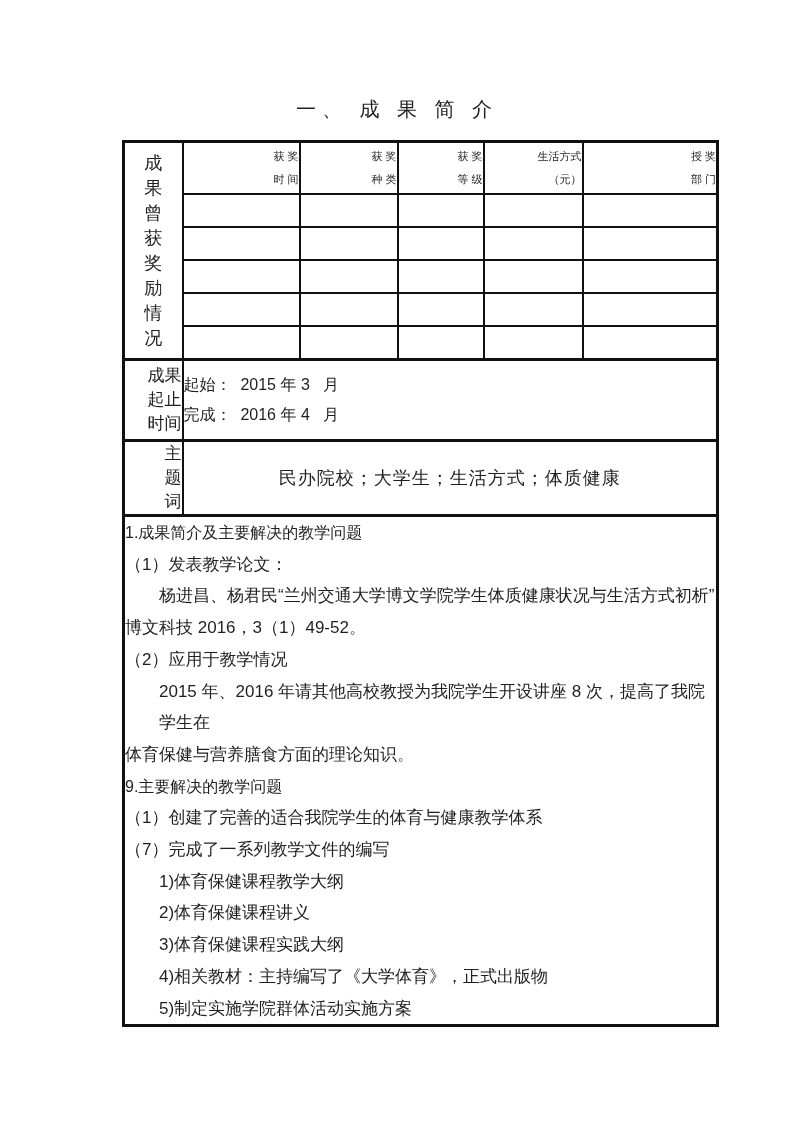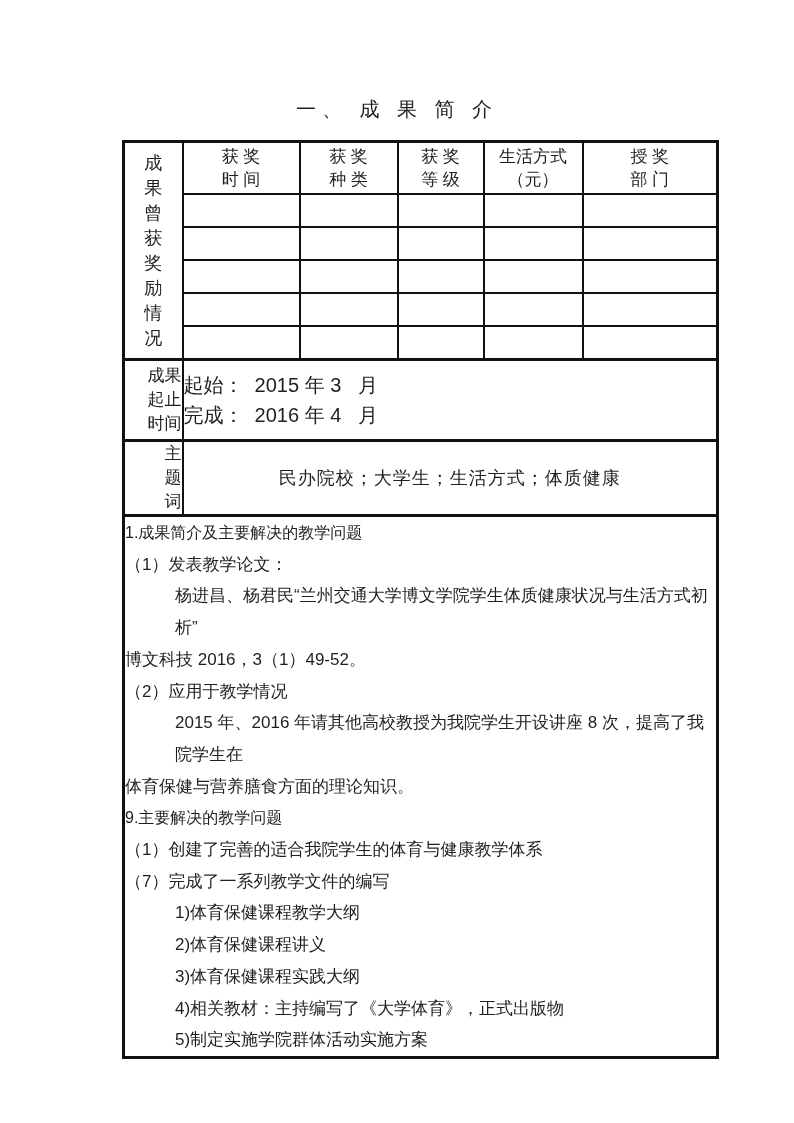--- a/index.html
+++ b/index.html
@@ -32,23 +32,23 @@
     table-layout: fixed;
     border: 3px solid #111;
   }
   table.form td {
     border: 2px solid #111;
     padding: 0;
     overflow: hidden;
   }
   td.hdr {
     height: 50px;
-    text-align: center;
-    vertical-align: middle;
-    font-size: 17px;
+    text-align: right;
+    vertical-align: middle;
+    font-size: 11px;
     line-height: 23px;
     white-space: pre-line;
   }
   tr.empty-row td { height: 31px; }
   td.vlabel {
     text-align: center;
     vertical-align: middle;
     font-size: 18px;
     line-height: 25px;
     white-space: pre-line;
@@ -57,41 +57,41 @@
     text-align: right;
     vertical-align: middle;
     font-size: 17px;
     line-height: 24px;
     white-space: pre-line;
   }
   tr.sect td { border-top-width: 3px; }
   td.duration-cell {
     height: 78px;
     vertical-align: middle;
-    font-size: 20px;
+    font-size: 16px;
     line-height: 30px;
     padding-left: 18px;
     white-space: pre-wrap;
   }
   td.keywords-cell {
     height: 72px;
     vertical-align: middle;
     text-align: center;
     font-size: 18px;
     letter-spacing: 1px;
   }
   td.body-cell {
     height: 478px;
     vertical-align: top;
     padding: 2px 2px 0 2px;
     font-size: 17px;
   }
   .bline { line-height: 31.7px; white-space: pre-wrap; }
   .bline.head { font-size: 16px; }
-  .bline.ind { padding-left: 50px; }
+  .bline.ind { padding-left: 34px; }
 </style>
 </head>
 <body>
 
 <div class="page">
 
   <div class="doc-title">一、 成 果 简 介</div>
 
   <table class="form">
     <colgroup>

